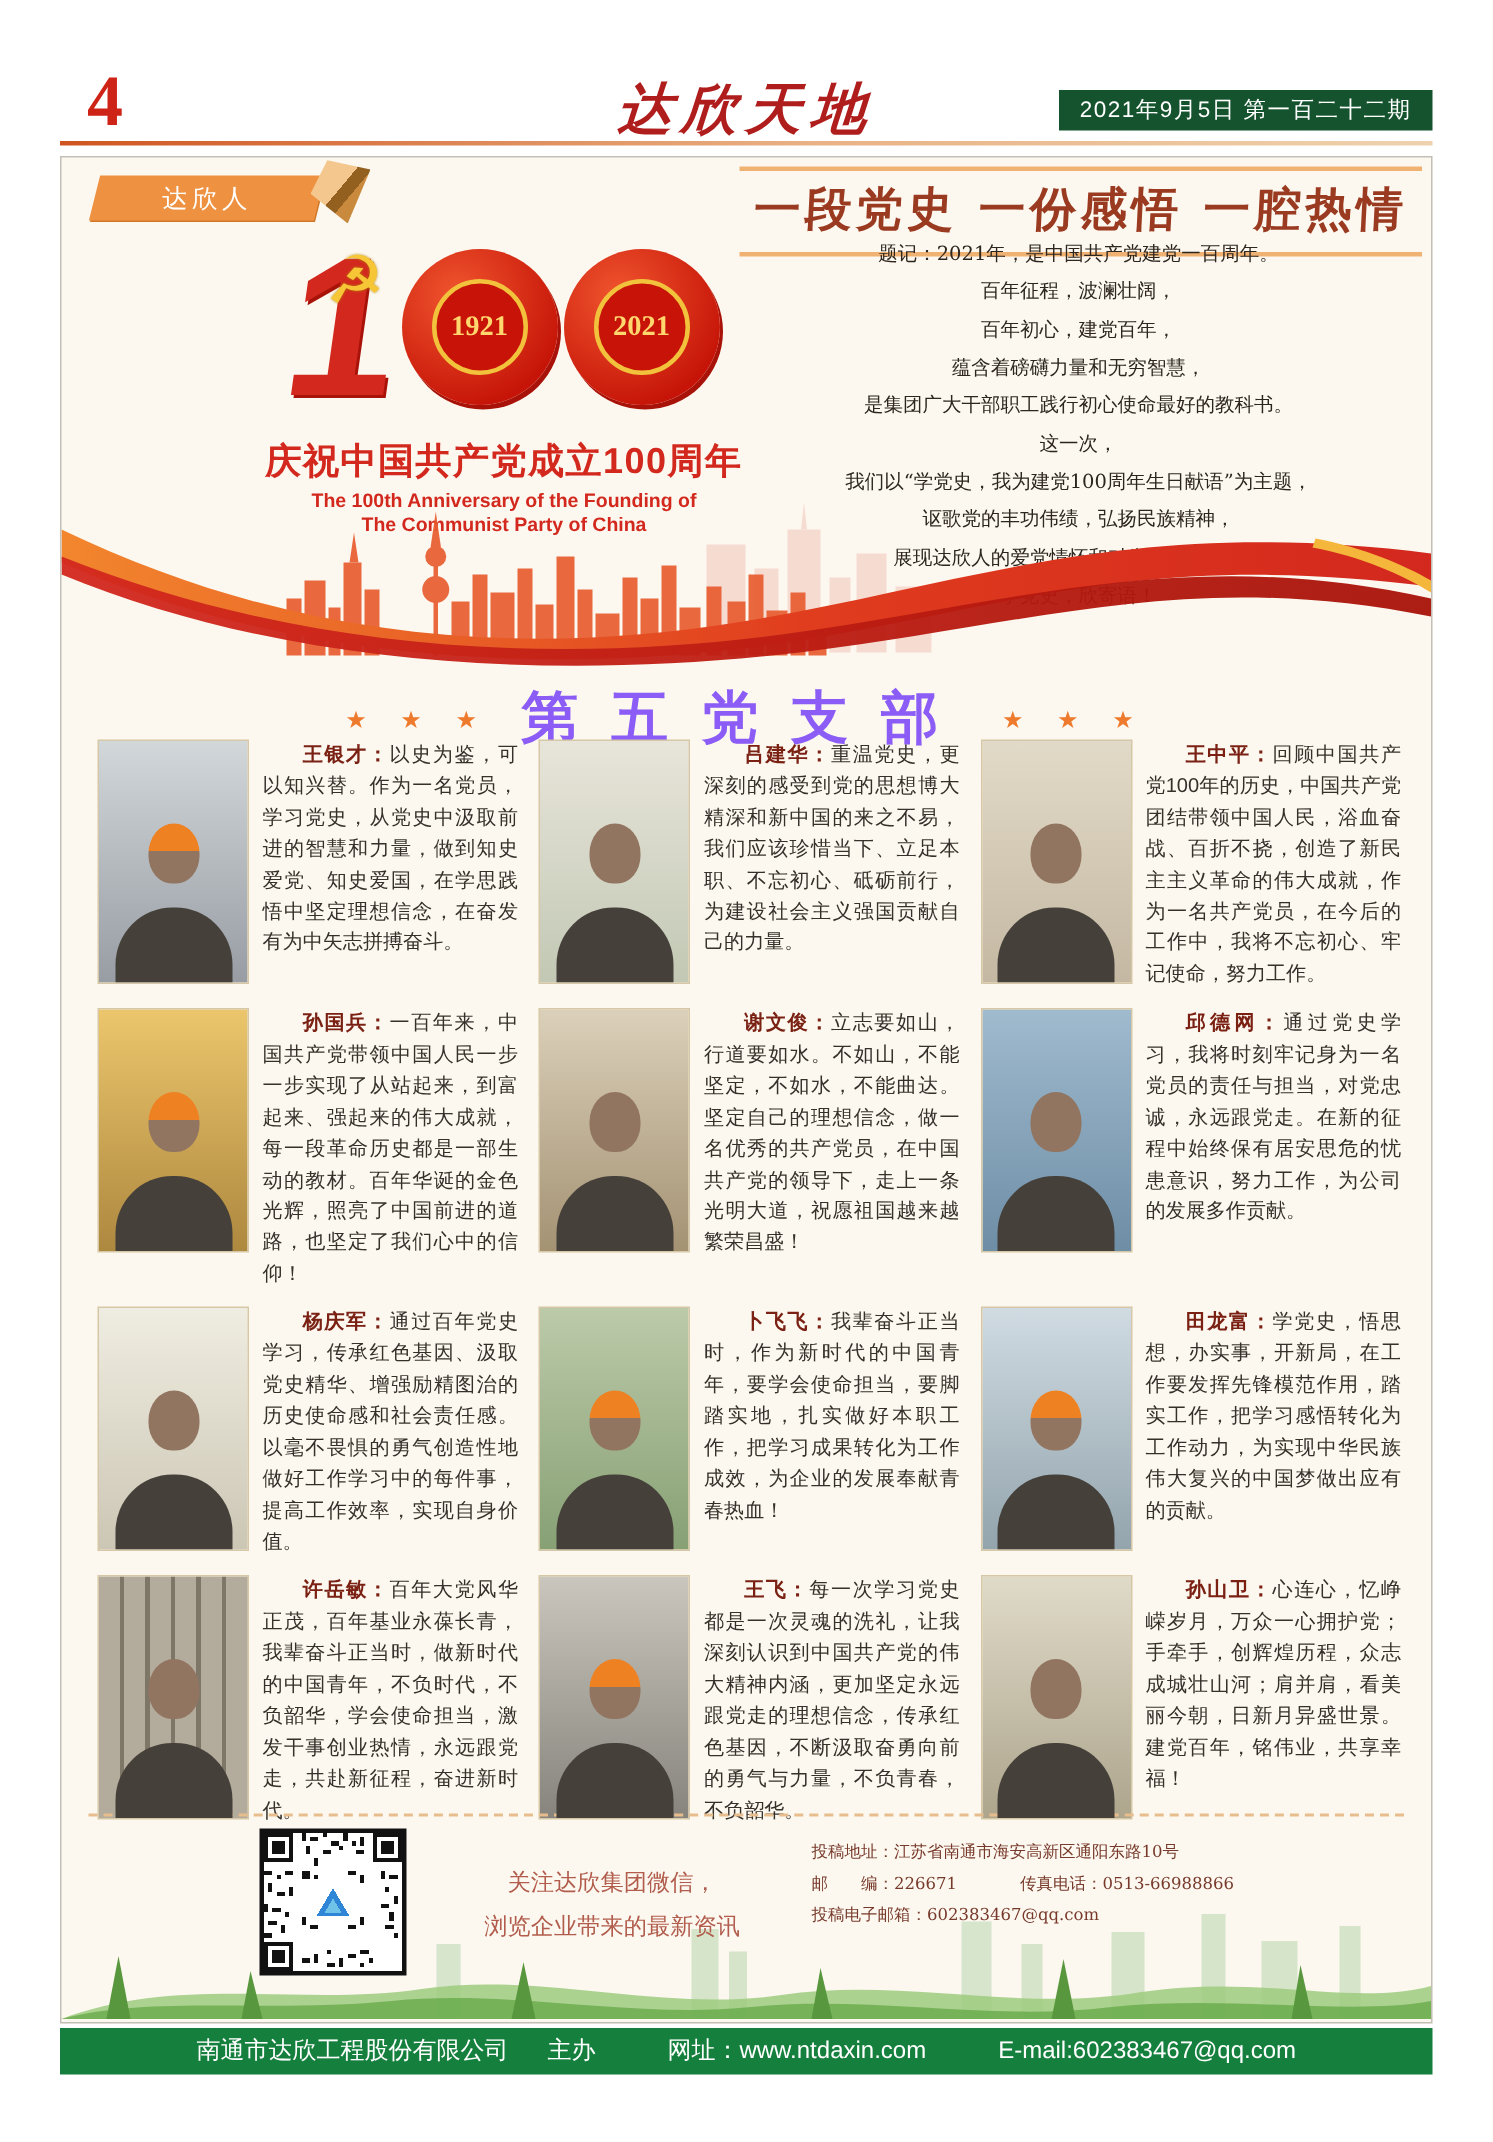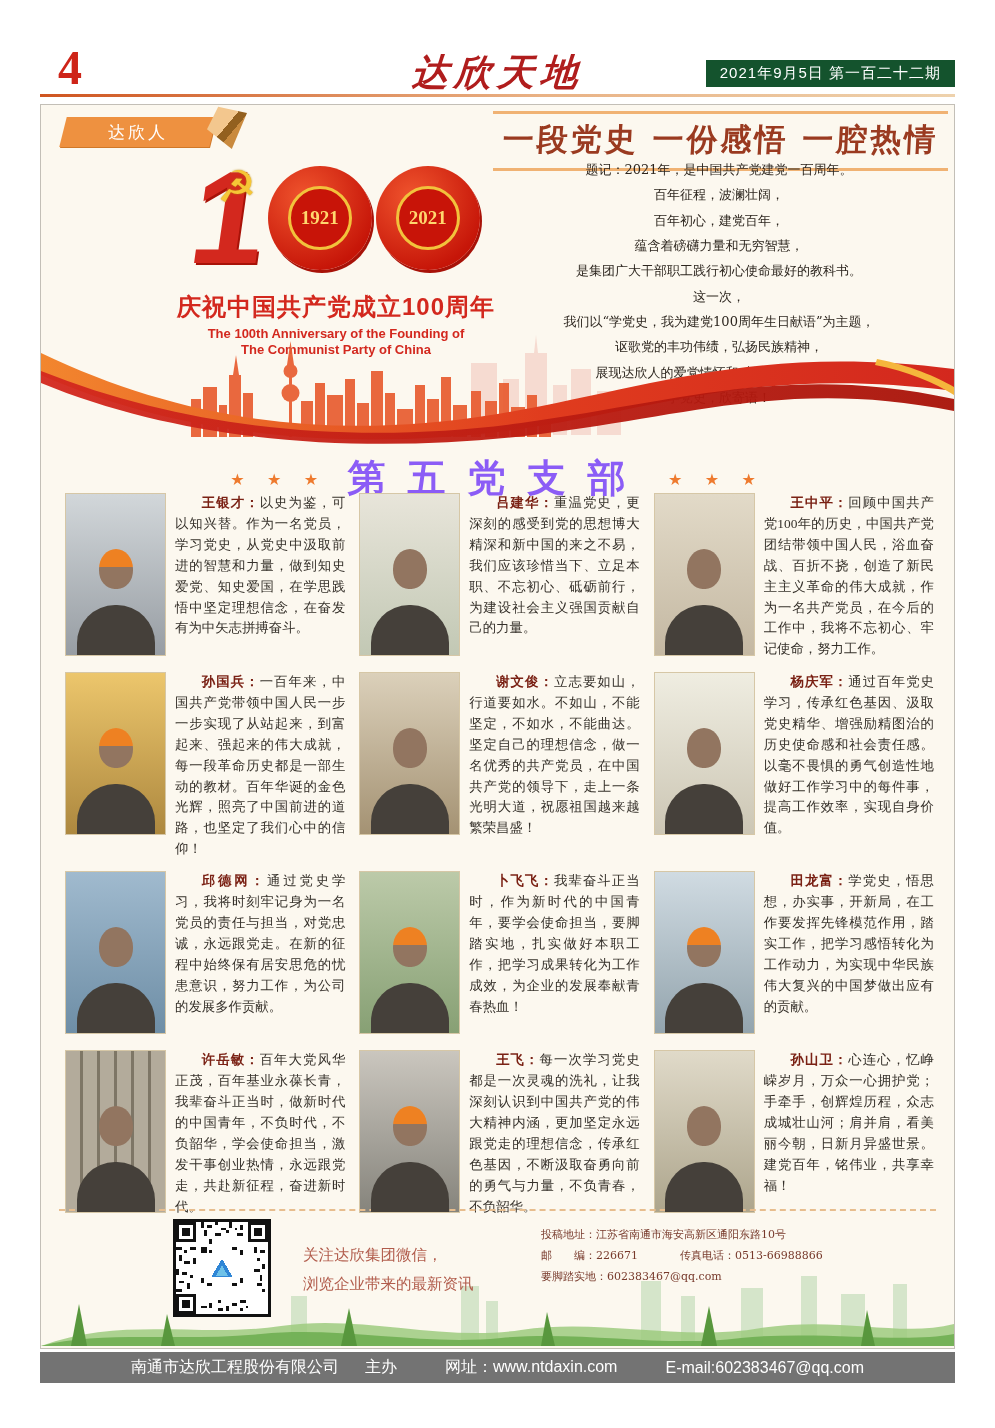--- a/index.html
+++ b/index.html
@@ -83,37 +83,37 @@
   .p3{background:linear-gradient(#ecc66c,#ad883f);}
   .p4{background:linear-gradient(#dbd0ba,#a49273);}
   .p5{background:linear-gradient(#efede1,#ccc6b4);}
   .p6{background:linear-gradient(#a0bace,#6e8ea6);}
   .p7{background:linear-gradient(#bccaa9,#87a074);}
   .p8{background:linear-gradient(#d0dbe2,#93a4ad);}
   .p9{background:repeating-linear-gradient(90deg,#b3ab9b 0 14px,#7e7666 14px 17px);}
   .p10{background:linear-gradient(#cac6be,#86847c);}
   .p11{background:linear-gradient(#e0dac9,#ada58c);}
   .speech{margin:0;font-size:13.4px;line-height:1.56;color:#35302a;text-align:justify;
-          text-indent:2em;font-family:Liberation Serif, serif;}
+          text-indent:2em;font-family:Liberation Sans, sans-serif;}
   .pname{font-weight:bold;color:#7a2114;}
 
   
   .dashed-sep{position:absolute;left:18px;right:18px;top:1104px;border-top:2px dashed #e7bd8e;}
   .contact{position:absolute;left:0;right:0;top:1106px;height:135px;overflow:hidden;}
   .contact-bg{position:absolute;left:0;bottom:0;width:100%;height:100px;}
   .qr{position:absolute;left:132px;top:8px;width:98px;height:98px;background:#fff;
       border:3px solid #111;box-sizing:border-box;}
-  .wechat{position:absolute;left:262px;top:30px;width:210px;text-align:left;
+  .wechat{position:absolute;left:262px;top:30px;width:210px;text-align:center;
           color:#b15c4c;font-size:15.5px;line-height:1.85;font-family:"DejaVu Serif",serif;}
   .contact-lines{position:absolute;left:500px;top:14px;color:#77392b;font-size:11px;
           line-height:1.9;font-family:"DejaVu Serif",serif;}
   .contact-lines .gap{display:inline-block;width:42px;}
 
   
-  .footer-bar{position:absolute;left:40px;top:1352px;width:915px;height:31px;background:#737373;
+  .footer-bar{position:absolute;left:40px;top:1352px;width:915px;height:31px;background:#15803d;
        color:#fff;font-size:16px;display:flex;align-items:center;justify-content:center;gap:48px;}
   .footer-bar .pair{display:flex;gap:26px;}
 </style>
 </head>
 <body>
 
 <div>
 
   <div class="page-num">4</div>
   <div class="section-name">文化窗口</div>
@@ -242,26 +242,26 @@
       </article>
       <article class="card">
         <div class="photo p3 helmet"></div>
         <p class="speech"><span class="pname"><span>孙国兵</span><span>：</span></span><span>一百年来，中国共产党带领中国人民一步一步实现了从站起来，到富起来、强起来的伟大成就，每一段革命历史都是一部生动的教材。百年华诞的金色光辉，照亮了中国前进的道路，也坚定了我们心中的信仰！</span></p>
       </article>
       <article class="card">
         <div class="photo p4"></div>
         <p class="speech"><span class="pname"><span>谢文俊</span><span>：</span></span><span>立志要如山，行道要如水。不如山，不能坚定，不如水，不能曲达。坚定自己的理想信念，做一名优秀的共产党员，在中国共产党的领导下，走上一条光明大道，祝愿祖国越来越繁荣昌盛！</span></p>
       </article>
       <article class="card">
+        <div class="photo p6"></div>
+        <p class="speech"><span class="pname"><span>邱德网</span><span>：</span></span><span>通过党史学习，我将时刻牢记身为一名党员的责任与担当，对党忠诚，永远跟党走。在新的征程中始终保有居安思危的忧患意识，努力工作，为公司的发展多作贡献。</span></p>
+      </article>
+      <article class="card">
         <div class="photo p5"></div>
         <p class="speech"><span class="pname"><span>杨庆军</span><span>：</span></span><span>通过百年党史学习，传承红色基因、汲取党史精华、增强励精图治的历史使命感和社会责任感。以毫不畏惧的勇气创造性地做好工作学习中的每件事，提高工作效率，实现自身价值。</span></p>
-      </article>
-      <article class="card">
-        <div class="photo p6"></div>
-        <p class="speech"><span class="pname"><span>邱德网</span><span>：</span></span><span>通过党史学习，我将时刻牢记身为一名党员的责任与担当，对党忠诚，永远跟党走。在新的征程中始终保有居安思危的忧患意识，努力工作，为公司的发展多作贡献。</span></p>
       </article>
       <article class="card">
         <div class="photo p7 helmet"></div>
         <p class="speech"><span class="pname"><span>卜飞飞</span><span>：</span></span><span>我辈奋斗正当时，作为新时代的中国青年，要学会使命担当，要脚踏实地，扎实做好本职工作，把学习成果转化为工作成效，为企业的发展奉献青春热血！</span></p>
       </article>
       <article class="card">
         <div class="photo p8 helmet"></div>
         <p class="speech"><span class="pname"><span>田龙富</span><span>：</span></span><span>学党史，悟思想，办实事，开新局，在工作要发挥先锋模范作用，踏实工作，把学习感悟转化为工作动力，为实现中华民族伟大复兴的中国梦做出应有的贡献。</span></p>
       </article>
       <article class="card">
@@ -381,21 +381,21 @@
       </div>
 
       <div class="contact-lines">
         <div>
           <span>投稿地址：</span><span>江苏省南通市海安高新区通阳东路10号</span>
         </div>
         <div>
           <span>邮　　编：</span><span>226671</span><span class="gap"></span><span>传真电话：</span><span>0513-66988866</span>
         </div>
         <div>
-          <span>要脚踏实地：</span><span>602383467@qq.com</span>
+          <span>投稿电子邮箱：</span><span>602383467@qq.com</span>
         </div>
       </div>
     </div>
   </main>
 
   <footer class="footer-bar">
     <span class="pair">
       <span>南通市达欣工程股份有限公司</span>
       <span>主办</span>
     </span>

